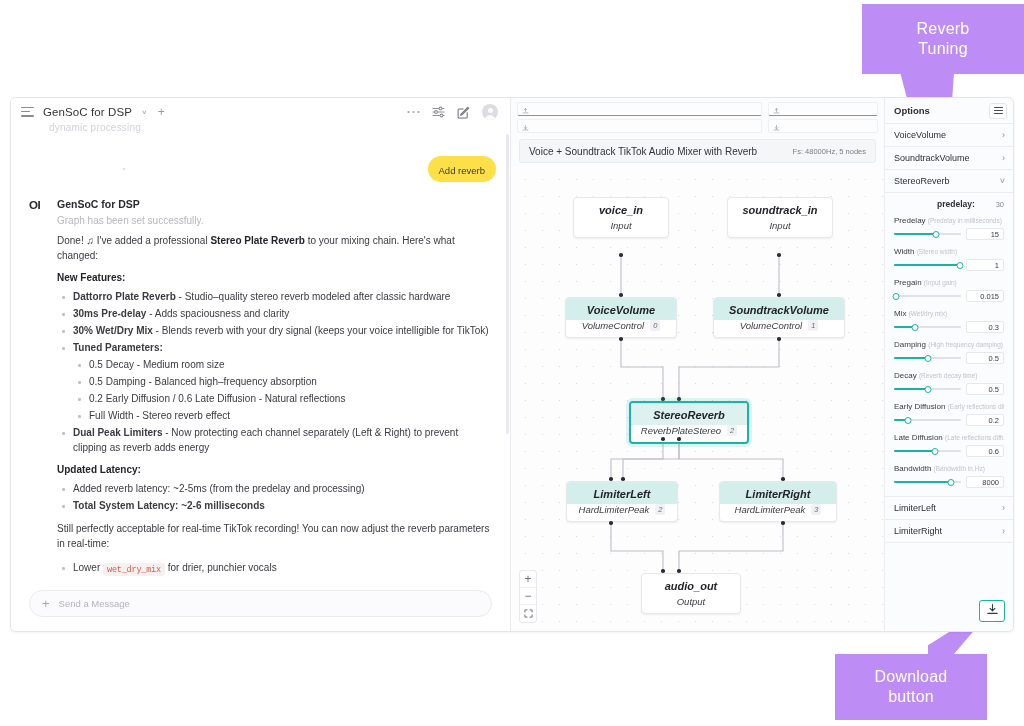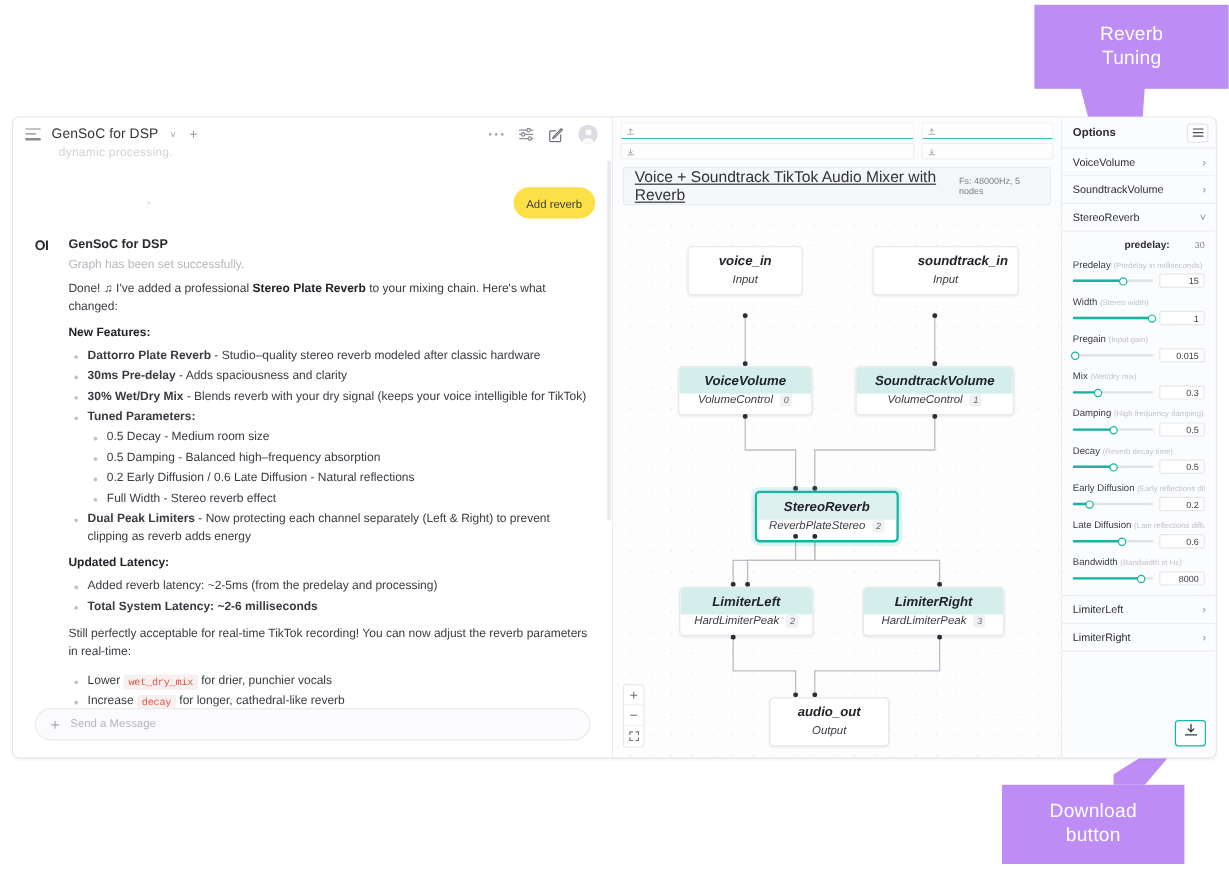--- a/index.html
+++ b/index.html
@@ -139,21 +139,21 @@
     height:14px; background:#fdfdfe; border:1px solid #eef0f3; border-radius:2px;
     display:flex; align-items:center; padding-left:4px;
   }
   .tb-cell.active { border-bottom:1.5px solid #33bfb0; }
   .mini-ic { color:#9aa0a8; display:block; }
   .graph-caption {
     flex:0 0 24px; margin:3px 8px 0 8px;
     background:#f4f6f8; border:1px solid #e9ecef; border-radius:3px;
     display:flex; align-items:center; padding:0 9px;
   }
-  .graph-caption .t { font-size:13px; color:#33333a;text-decoration:underline; }
+  .graph-caption .t { font-size:10px; color:#33333a; }
   .graph-caption .r { margin-left:auto; font-size:7.5px; color:#7d7d86; }
 
   .canvas {
     position:relative; flex:1 1 auto; margin-top:4px;
     background-color:#fdfdfe;
     background-image: radial-gradient(#dadae2 0.7px, transparent 0.7px);
     background-size: 17px 17px;
     background-position: 6px 4px;
     overflow:hidden;
   }
@@ -372,21 +372,20 @@
             <div class="h">Updated Latency:</div>
             <ul class="bl">
               <li>Added reverb latency: ~2-5ms (from the predelay and processing)</li>
               <li><b>Total System Latency: ~2-6 milliseconds</b></li>
             </ul>
 
             <p class="p">Still perfectly acceptable for real-time TikTok recording! You can now adjust the reverb parameters in real-time:</p>
 
             <ul class="bl">
               <li><span>Lower </span><code class="inl">wet_dry_mix</code><span> for drier, punchier vocals</span></li>
-              <li><span>Increase </span><code class="inl">decay</code><span> for longer, cathedral-like reverb</span></li>
 
             </ul>
 
           </div>
         </div>
       </div>
 
       <div class="composer-wrap">
         <div class="composer">
           <span class="plus">+</span>
@@ -452,21 +451,21 @@
         </svg>
 
         <div class="node" style="left:62px; top:30px; width:96px;">
           <div class="nm">voice_in</div>
           <div class="ty">
               <span>Input</span>
             </div>
         </div>
         <div class="port" style="left:108px; top:86px;"></div>
 
-        <div class="node" style="left:216px; top:30px; width:122px;text-align:right;">
+        <div class="node" style="left:216px; top:30px; width:106px;">
           <div class="nm">soundtrack_in</div>
           <div class="ty">
               <span>Input</span>
             </div>
         </div>
         <div class="port" style="left:266px; top:86px;"></div>
 
         <div class="port" style="left:108px; top:126px;"></div>
         <div class="node tinted" style="left:54px; top:130px; width:112px;">
           <div class="nm">VoiceVolume</div>

